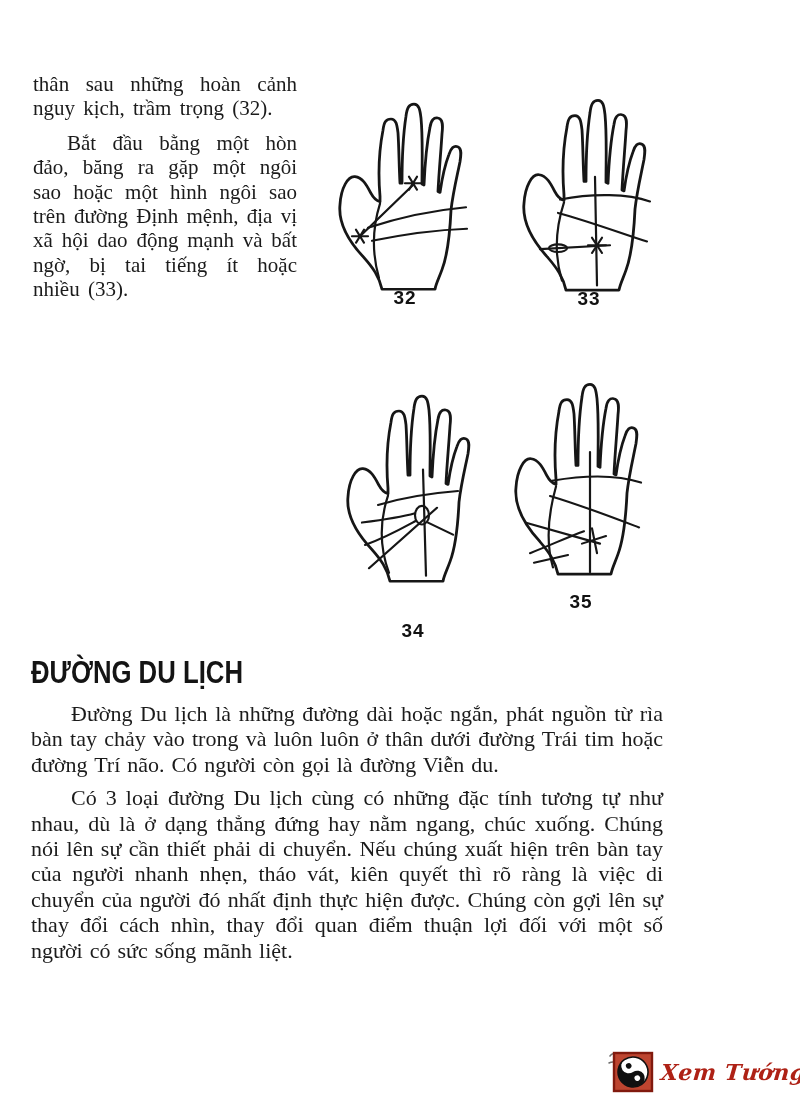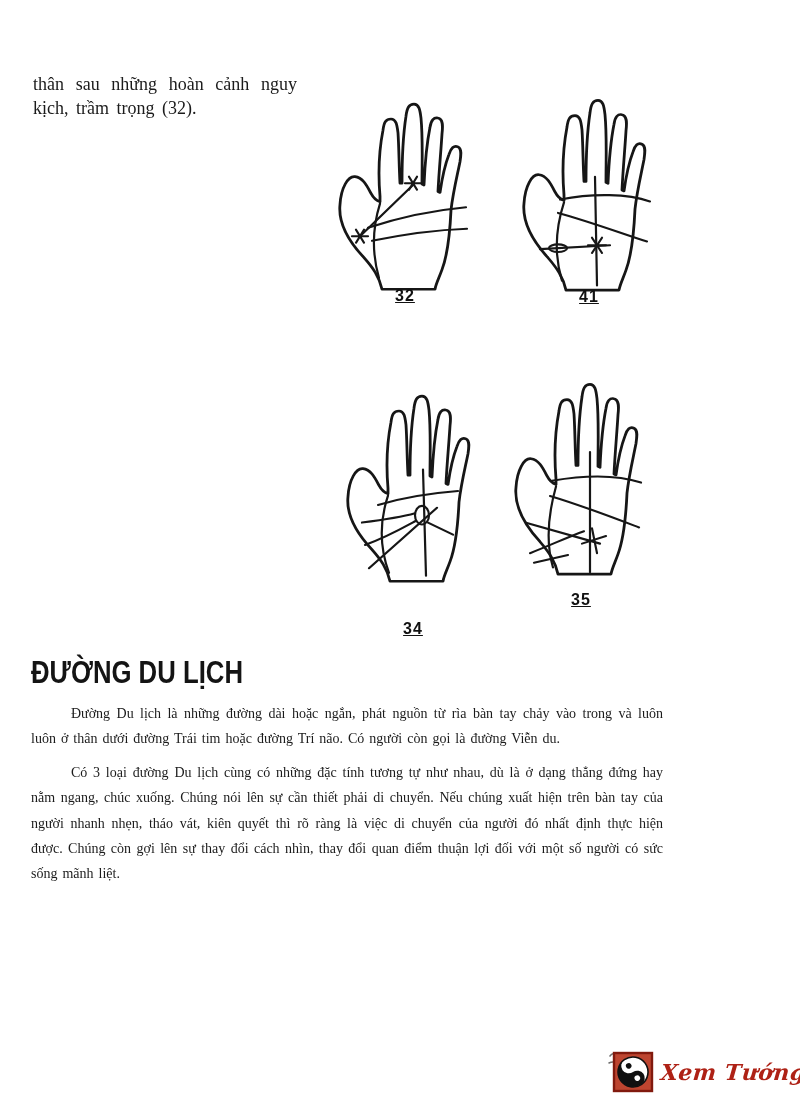--- a/index.html
+++ b/index.html
@@ -4,67 +4,68 @@
 <style>
   html,body{margin:0;padding:0;background:#e8e8e8;}
   .page{
     position:relative;width:800px;height:1102px;background:#ffffff;
     font-family:"Liberation Serif", serif;color:#1b1b1b;overflow:hidden;
     margin:0 auto;
   }
   
   .left-col{
     position:absolute;left:33px;top:72px;width:264px;
-    text-align:justify;font-size:18px;line-height:24.4px;word-spacing:3px;
+    text-align:justify;font-size:21px;line-height:24.4px;word-spacing:3px;
   }
   .left-col p{margin:0 0 10px 0;text-indent:34px;}
   .left-col p.cont{text-indent:0;}
   
   .figure{position:absolute;display:flex;flex-direction:column;align-items:center;margin:0;}
   .figure svg{display:block;}
   .figcap{
-    font-family:"Liberation Sans",sans-serif;font-weight:bold;font-size:16px;
-    color:#111;margin-top:-5px;letter-spacing:1px;text-decoration:underline;
+    font-family:"Liberation Sans",sans-serif;font-weight:bold;font-size:19px;
+    color:#111;margin-top:-5px;letter-spacing:1px;
   }
   #fig32{left:330px;top:92px;}
   #fig33{left:514px;top:88px;}
   #fig34{left:338px;top:384px;gap:41px;}
   #fig35{left:506px;top:372px;gap:19px;}
   .hand-outline{fill:#ffffff;stroke:#161616;stroke-width:2.8;stroke-linejoin:round;stroke-linecap:round;}
   .hand-line{fill:none;stroke:#161616;stroke-width:2.2;stroke-linecap:round;}
   
   .section-heading{
     position:absolute;left:31px;top:655px;margin:0;
     font-family:"Liberation Sans",sans-serif;font-weight:700;font-size:31px;
     color:#141414;white-space:nowrap;transform:scaleX(.83);transform-origin:left center;
   }
   
   .body-col{
     position:absolute;left:31px;top:701px;width:632px;
-    text-align:justify;font-size:14px;line-height:25.4px;word-spacing:1.5px;
+    text-align:justify;font-size:22px;line-height:25.4px;word-spacing:1.5px;
   }
   .body-col p{margin:0 0 8px 0;text-indent:40px;}
   
   .watermark{
     position:absolute;left:606px;top:1044px;height:56px;
     display:flex;align-items:center;
   }
   .brand{
     font-family:"DejaVu Serif",serif;font-style:italic;font-weight:bold;
     font-size:22px;color:#ae2115;letter-spacing:.5px;white-space:nowrap;
     margin-left:5px;transform:skewX(-5deg);
   }
 </style>
 </head>
 <body>
 
 <div class="page">
 
   <div class="left-col">
     <p class="cont">thân sau những hoàn cảnh nguy kịch, trầm trọng (32).</p>
+    <p>Bắt đầu bằng một hòn đảo, băng ra gặp một ngôi sao hoặc một hình ngôi sao trên đường Định mệnh, địa vị xã hội dao động mạnh và bất ngờ, bị tai tiếng ít hoặc nhiều (33).</p>
   </div>
 
   <figure class="figure" id="fig32">
     <svg width="150" height="200" viewBox="0 0 150 215" preserveAspectRatio="none">
       <path class="hand-outline" d="M52,212 C49,198 43,189 34,178 C20,162 8,142 10,121 C11,103 18,90 25,91 C33,92 37,101 41,109 C44,115 47,117 50,118 L50,112 C48,87 49,63 53,41 C54,32 56,29 61,29 C66,29 67,35 68,44 C69,60 69,80 70,98 L72,98 C72,73 73,47 76,26 C77,17 79,13 84,13 C89,13 90,19 91,28 C93,50 92,75 92,99 L94,100 C95,76 97,54 100,38 C101,30 104,27 108,28 C113,29 113,36 112,45 C111,63 109,85 108,107 L110,108 C112,93 115,78 119,67 C121,60 124,57 128,59 C132,61 131,68 130,75 C127,91 123,108 121,127 C120,150 118,174 112,191 C109,200 106,206 105,212 Z"></path>
       <path class="hand-line" d="M50,120 C43,144 41,170 49,200"></path>
       <path class="hand-line" d="M38,146 C72,134 106,127 136,124"></path>
       <path class="hand-line" d="M42,160 C78,152 112,148 137,147"></path>
       <path class="hand-line" d="M30,155 L83,100"></path>
       <path class="hand-line" d="M75,98 L91,98 M79,91 L87,105 M87,91 L79,105"></path>
@@ -77,21 +78,21 @@
     <svg width="150" height="205" viewBox="0 0 150 215" preserveAspectRatio="none">
       <path class="hand-outline" d="M52,212 C49,198 43,189 34,178 C20,162 8,142 10,121 C11,103 18,90 25,91 C33,92 37,101 41,109 C44,115 47,117 50,118 L50,112 C48,87 49,63 53,41 C54,32 56,29 61,29 C66,29 67,35 68,44 C69,60 69,80 70,98 L72,98 C72,73 73,47 76,26 C77,17 79,13 84,13 C89,13 90,19 91,28 C93,50 92,75 92,99 L94,100 C95,76 97,54 100,38 C101,30 104,27 108,28 C113,29 113,36 112,45 C111,63 109,85 108,107 L110,108 C112,93 115,78 119,67 C121,60 124,57 128,59 C132,61 131,68 130,75 C127,91 123,108 121,127 C120,150 118,174 112,191 C109,200 106,206 105,212 Z"></path>
       <path class="hand-line" d="M50,120 C42,146 40,175 48,202"></path>
       <path class="hand-line" d="M46,117 C80,110 114,111 136,119"></path>
       <path class="hand-line" d="M44,131 C76,140 106,152 133,161"></path>
       <path class="hand-line" d="M81,93 L83,207"></path>
       <path class="hand-line" d="M26,169 L96,165"></path>
       <ellipse class="hand-line" cx="44" cy="168" rx="9" ry="4"></ellipse>
       <path class="hand-line" d="M74,165 L92,165 M78,157 L88,173 M88,157 L78,173"></path>
     </svg>
-    <figcaption class="figcap">41</figcaption>
+    <figcaption class="figcap">33</figcaption>
   </figure>
 
   <figure class="figure" id="fig34">
     <svg width="150" height="200" viewBox="0 0 150 215" preserveAspectRatio="none">
       <path class="hand-outline" d="M52,212 C49,198 43,189 34,178 C20,162 8,142 10,121 C11,103 18,90 25,91 C33,92 37,101 41,109 C44,115 47,117 50,118 L50,112 C48,87 49,63 53,41 C54,32 56,29 61,29 C66,29 67,35 68,44 C69,60 69,80 70,98 L72,98 C72,73 73,47 76,26 C77,17 79,13 84,13 C89,13 90,19 91,28 C93,50 92,75 92,99 L94,100 C95,76 97,54 100,38 C101,30 104,27 108,28 C113,29 113,36 112,45 C111,63 109,85 108,107 L110,108 C112,93 115,78 119,67 C121,60 124,57 128,59 C132,61 131,68 130,75 C127,91 123,108 121,127 C120,150 118,174 112,191 C109,200 106,206 105,212 Z"></path>
       <path class="hand-line" d="M50,120 C42,146 41,174 51,203"></path>
       <path class="hand-line" d="M40,130 C68,121 96,117 120,115"></path>
       <path class="hand-line" d="M85,92 L88,206"></path>
       <ellipse class="hand-line" cx="84" cy="141" rx="7" ry="10"></ellipse>
       <path class="hand-line" d="M24,149 C46,146 64,143 77,139"></path>

